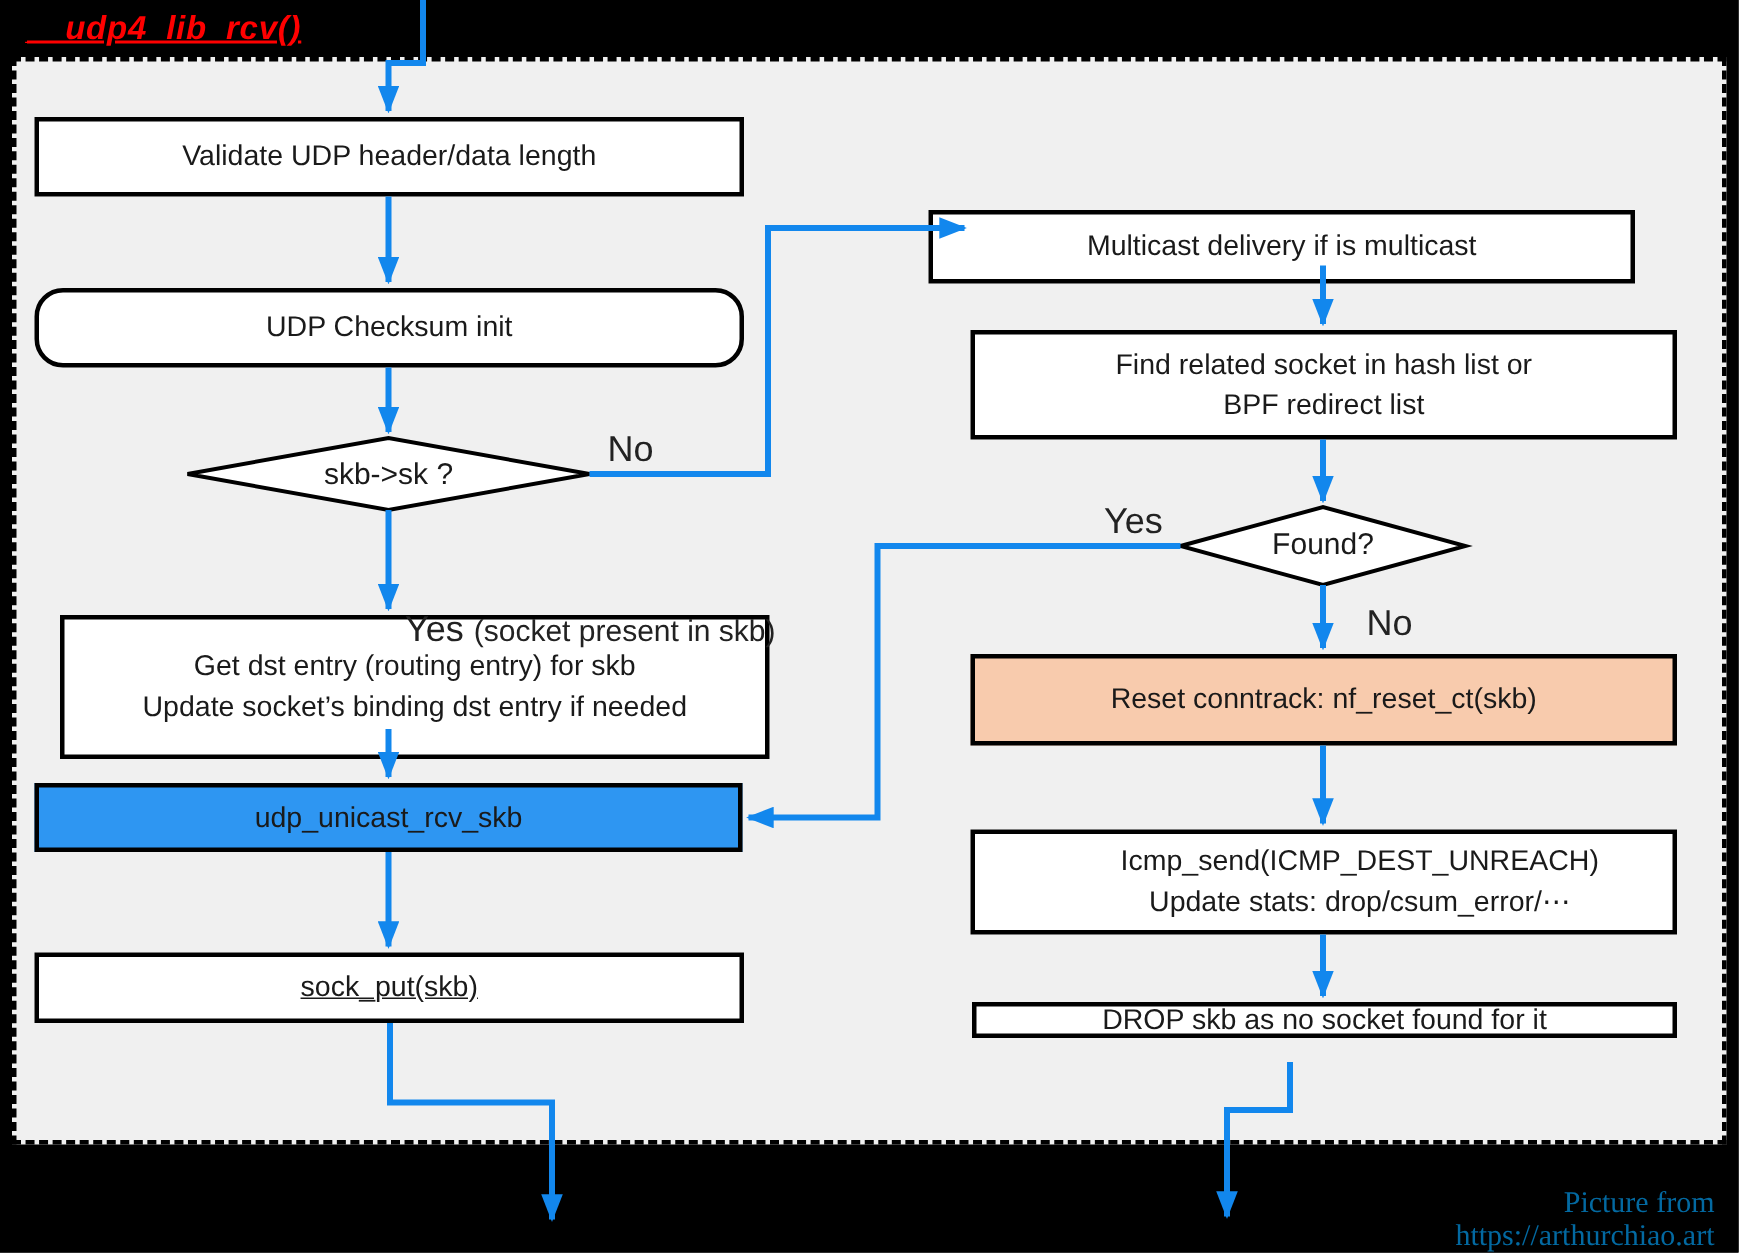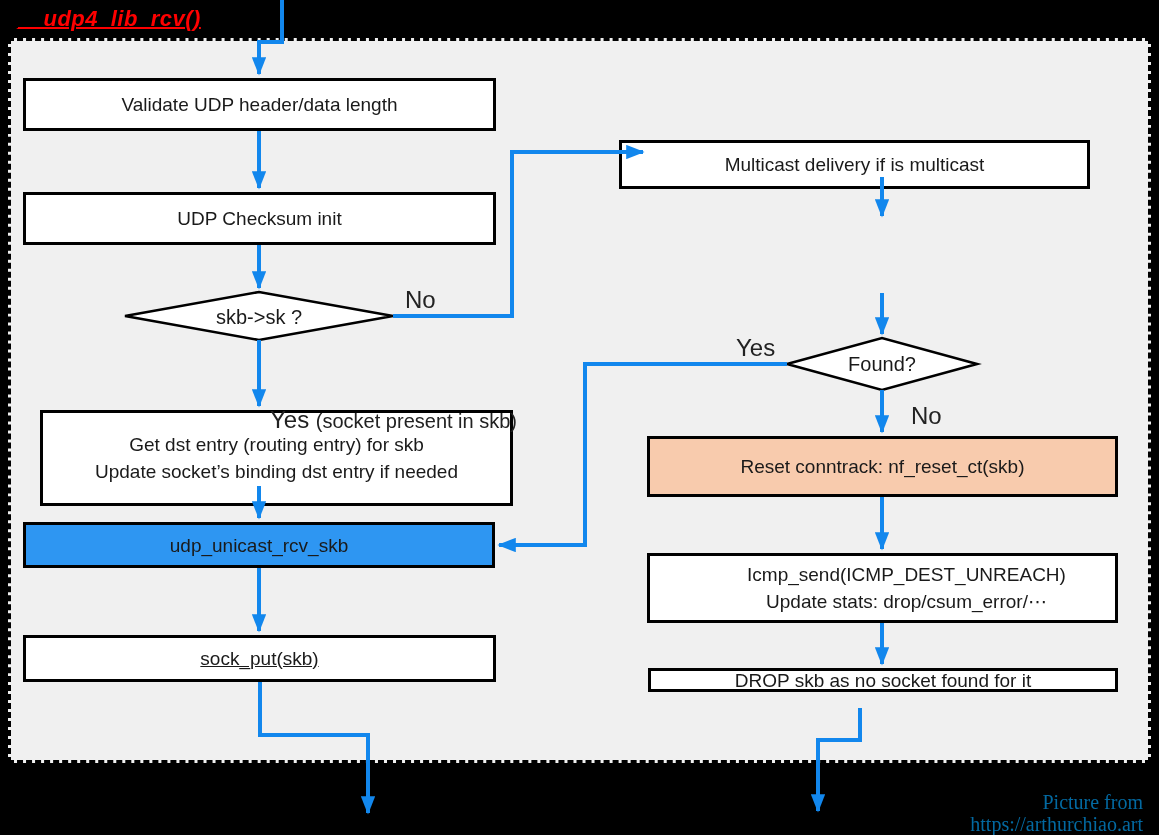--- a/index.html
+++ b/index.html
@@ -45,21 +45,21 @@
     justify-content: center;
     text-align: center;
     font-size: 19px;
     color: #1a1a1a;
     line-height: 27px;
     z-index: 2;
   }
 
   
   .n-validate  { left: 23px;  top: 78px;  width: 473px; height: 53px; }
-  .n-checksum  { left: 23px;  top: 192px; width: 473px; height: 53px; }
+  .n-checksum  { left: 23px;  top: 192px; width: 473px; height: 53px; border-radius: 19px; }
   .n-getdst    { left: 40px;  top: 410px; width: 473px; height: 96px; }
   .n-unicast   { left: 23px;  top: 522px; width: 472px; height: 46px; background: #2E96F2; }
   .n-sockput   { left: 23px;  top: 635px; width: 473px; height: 47px; text-decoration: underline; }
 
   
   .n-multicast { left: 619px; top: 128px; width: 471px; height: 49px; margin-top: 12px; }
   .n-findsock  { left: 647px; top: 220px; width: 471px; height: 73px; }
   .n-conntrack { left: 647px; top: 436px; width: 471px; height: 61px; background: #F8CBAD; }
   .n-icmp      { left: 647px; top: 553px; width: 471px; height: 70px; padding-left: 48px; }
   .n-drop      { left: 648px; top: 668px; width: 470px; height: 24px; }
@@ -143,20 +143,24 @@
   </div>
 
   <div class="node n-sockput">
     <span>sock_put(skb)</span>
   </div>
 
   <div class="node n-multicast">
     <span>Multicast delivery if is multicast</span>
   </div>
 
+  <div class="node n-findsock">
+    <span>Find related socket in hash list or</span>
+    <span>BPF redirect list</span>
+  </div>
 
   <div class="node n-conntrack">
     <span>Reset conntrack: nf_reset_ct(skb)</span>
   </div>
 
   <div class="node n-icmp">
     <span>Icmp_send(ICMP_DEST_UNREACH)</span>
     <span>Update stats: drop/csum_error/⋯</span>
   </div>
 

